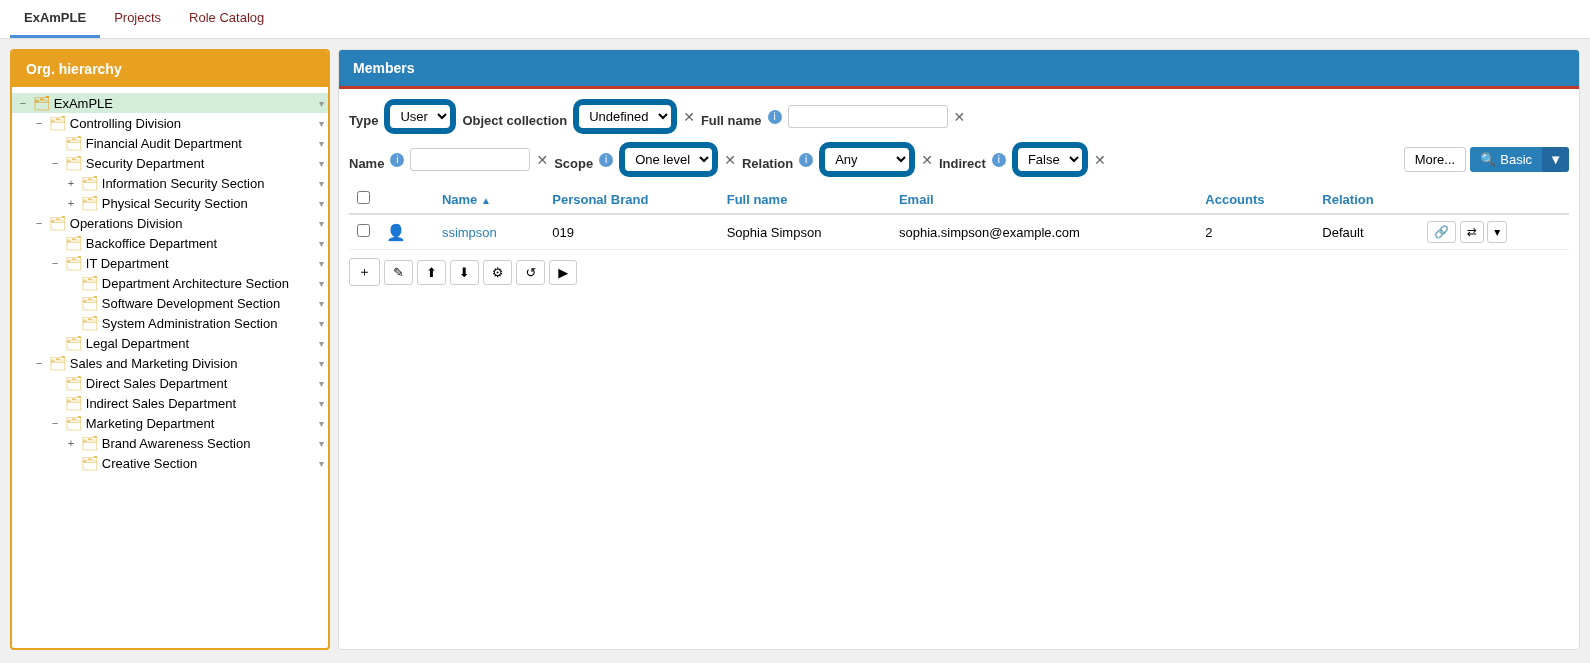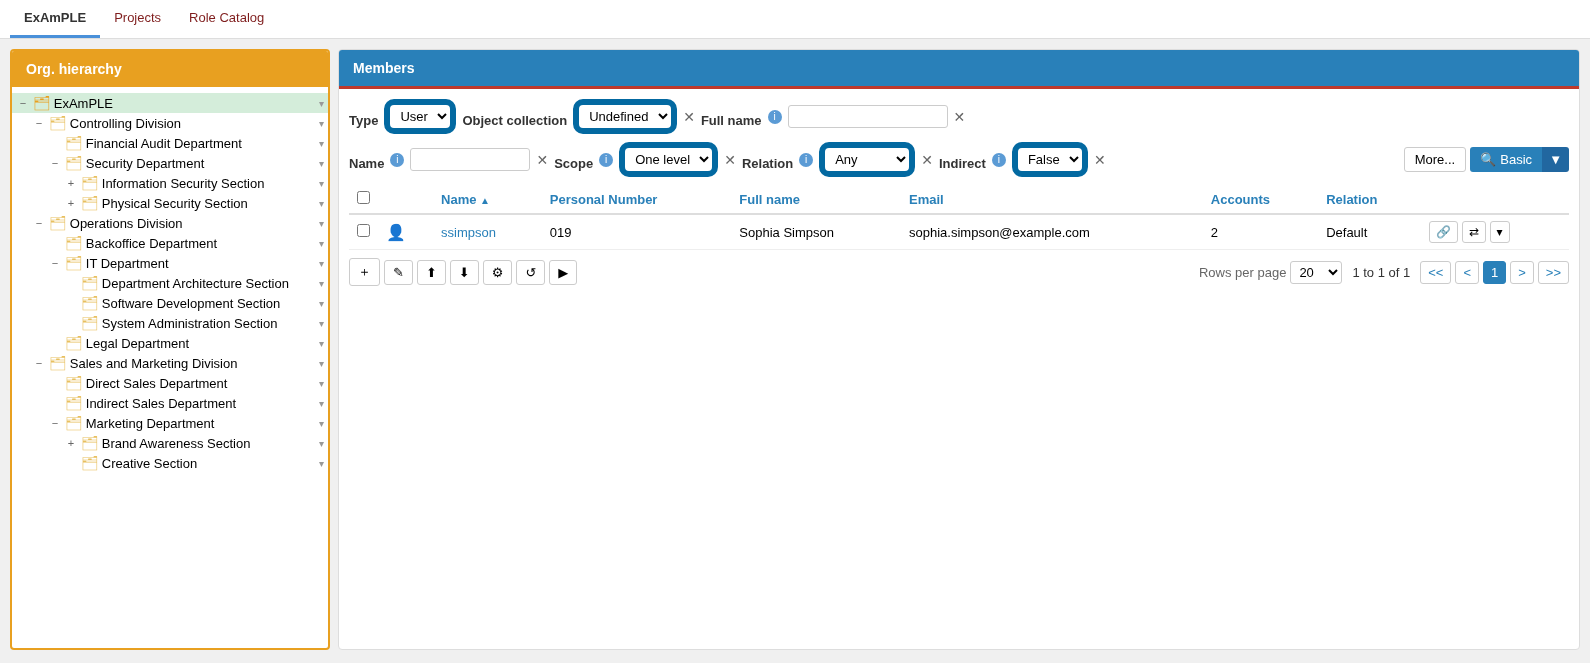--- a/index.html
+++ b/index.html
@@ -278,21 +278,21 @@
           <thead>
             <tr>
               <th class="checkbox-cell">
                 <input type="checkbox" style="">
               </th>
               <th></th>
               <th>
                 <span>Name</span>
                 <span class="sort-icon"> ▲</span>
               </th>
-              <th>Personal Number</th>
+              <th>Personal Brand</th>
               <th>Full name</th>
               <th>Email</th>
               <th>Accounts</th>
               <th>Relation</th>
               <th></th>
             </tr>
           </thead>
           <tbody id="table-body">
           <tr>
     <td class="checkbox-cell"><input type="checkbox" style=""></td>
@@ -314,33 +314,19 @@
 
         <div class="table-toolbar">
           <button class="toolbar-btn" title="Add">＋</button>
           <button class="toolbar-btn" title="Edit">✎</button>
           <button class="toolbar-btn" title="Upload">⬆</button>
           <button class="toolbar-btn" title="Download">⬇</button>
           <button class="toolbar-btn" title="Settings">⚙</button>
           <button class="toolbar-btn" title="Refresh">↺</button>
           <button class="toolbar-btn" title="Play">▶</button>
 
-          <div class="pagination">
-            <span class="pagination-label">Rows per page</span>
-            <select class="pagination-select">
-              <option>20</option>
-              <option>50</option>
-              <option>100</option>
-            </select>
-            <span class="pagination-count">1 to 1 of 1</span>
-            <button class="page-btn">&lt;&lt;</button>
-            <button class="page-btn">&lt;</button>
-            <button class="page-btn active">1</button>
-            <button class="page-btn">&gt;</button>
-            <button class="page-btn">&gt;&gt;</button>
-          </div>
         </div>
 
       </div>
     </div>
 
   </div>
 </div>
 
 </body></html>

